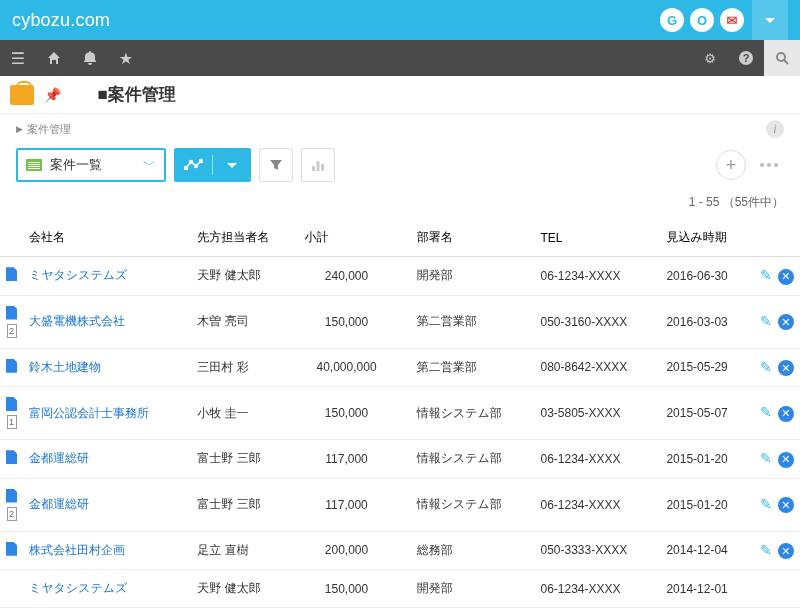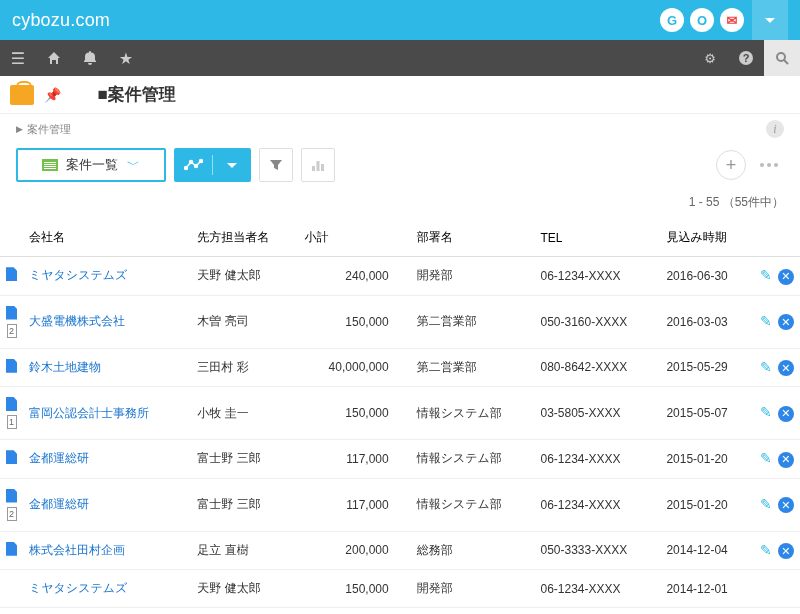--- a/index.html
+++ b/index.html
@@ -32,21 +32,21 @@
 .pinicon { color: #2eb8e6; margin-right: 8px; font-size: 14px; }
 .apptitle { font-weight: bold; font-size: 17px; margin-left: 28px; }
 
 
 .breadcrumb { padding: 6px 16px 10px; font-size: 11px; color: #888; display: flex; align-items: center; }
 .breadcrumb .chev-r { margin-right: 4px; font-size: 9px; }
 .info-circle { margin-left: auto; width: 18px; height: 18px; border-radius: 50%; background: #e6e6e6; display: flex; align-items: center; justify-content: center; font-style: italic; font-family: serif; color: #999; font-size: 12px; }
 
 
 .toolbar { display: flex; align-items: center; padding: 0 16px 12px; gap: 8px; }
-.view-select { height: 34px; border: 2px solid #2eb8e6; border-radius: 2px; display: flex; align-items: center; padding: 0 24px; min-width: 150px; cursor: pointer; text-align: center; }
+.view-select { height: 34px; border: 2px solid #2eb8e6; border-radius: 2px; display: flex; align-items: center; padding: 0 8px; min-width: 150px; cursor: pointer; text-align: center; }
 .tableicon { width: 16px; height: 12px; background: #74c14a; margin-right: 8px; position: relative; }
 .tableicon::after { content:""; position:absolute; inset:2px; background: repeating-linear-gradient(#74c14a 0 1px,#fff 1px 2px); }
 .view-select .chevd { margin-left: auto; color: #2eb8e6; }
 .graph-seg { display: flex; background: #2eb8e6; border-radius: 2px; height: 34px; align-items: center; overflow: hidden; }
 .graph-seg .seg { width: 38px; height: 34px; display: flex; align-items: center; justify-content: center; color: #fff; }
 .graph-seg .sep { width: 1px; height: 20px; background: rgba(255,255,255,.5); }
 .filterbtn,.chartbtn { width: 34px; height: 34px; display: flex; align-items: center; justify-content: center; color: #888; border: 1px solid #ddd; border-radius: 2px; }
 .toolbar .spacer { flex: 1; }
 .addbtn { width: 30px; height: 30px; border: 1px solid #ddd; border-radius: 50%; display: flex; align-items: center; justify-content: center; color: #999; font-size: 18px; font-weight: 300; }
 .dots { width: 30px; display: flex; align-items: center; justify-content: center; gap: 3px; }
@@ -56,21 +56,21 @@
 .paging { text-align: right; padding: 0 16px 8px; font-size: 12px; color: #666; }
 
 
 .table { width: 100%; border-collapse: collapse; font-size: 12px; }
 .table th { text-align: left; font-weight: normal; padding: 10px 6px; border-bottom: 1px solid #ddd; color: #000000; }
 .table td { padding: 10px 6px; border-bottom: 1px solid #eee; vertical-align: middle; }
 .row-icon { width: 20px; text-align: center; }
 .doc { display:inline-block; width: 11px; height: 14px; background: #2e87e6; clip-path: polygon(0 0,70% 0,100% 25%,100% 100%,0 100%); }
 .cnt { display:inline-block; min-width:10px; height:14px; border:1px solid #999; font-size:9px; line-height:12px; padding:0 1px; color:#666; }
 .company { color: #1a75cf; }
-.num { text-align: right; padding-right: 22px !important; }
+.num { text-align: center; padding-right: 22px !important; }
 .actions { width: 46px; white-space: nowrap; }
 .edit { color: #2eb8e6; margin-right: 6px; font-size: 14px; cursor:pointer; }
 .del { display:inline-flex; width:16px; height:16px; border-radius:50%; background:#2e87e6; color:#fff; align-items:center; justify-content:center; font-size:11px; cursor:pointer; }
 
 svg { display:block; }
 </style>
 </head>
 <body>
 
 <div class="topbar">

